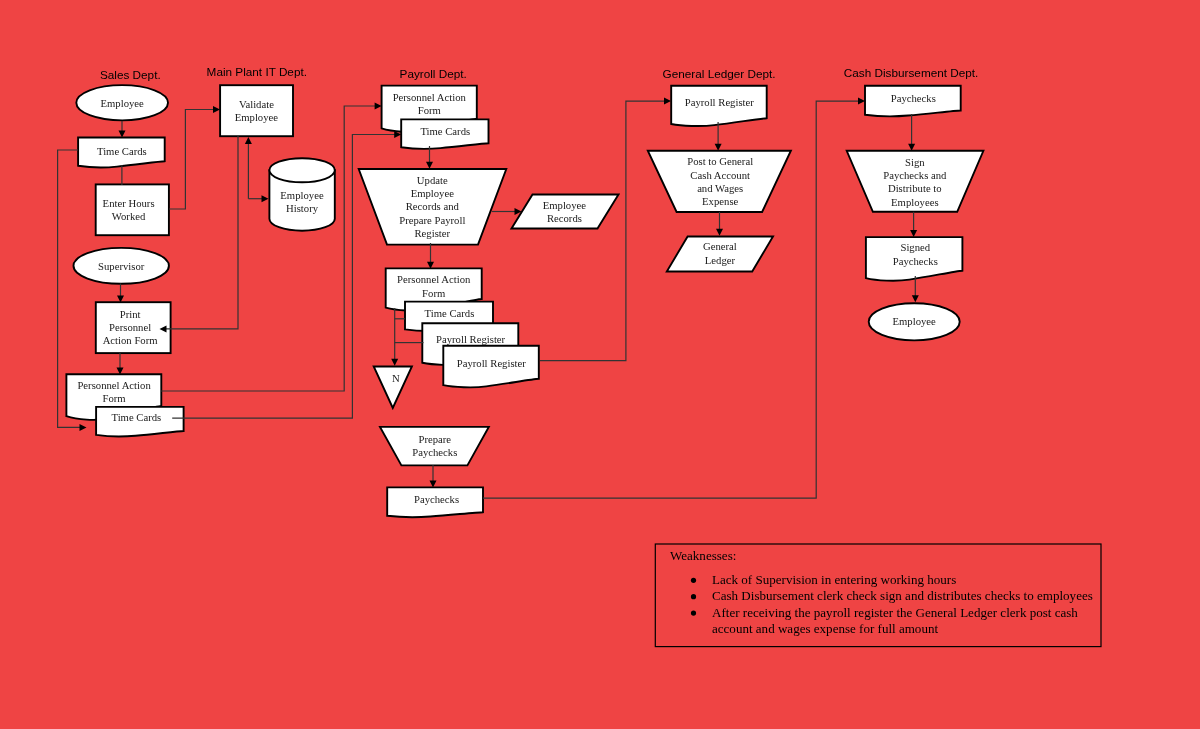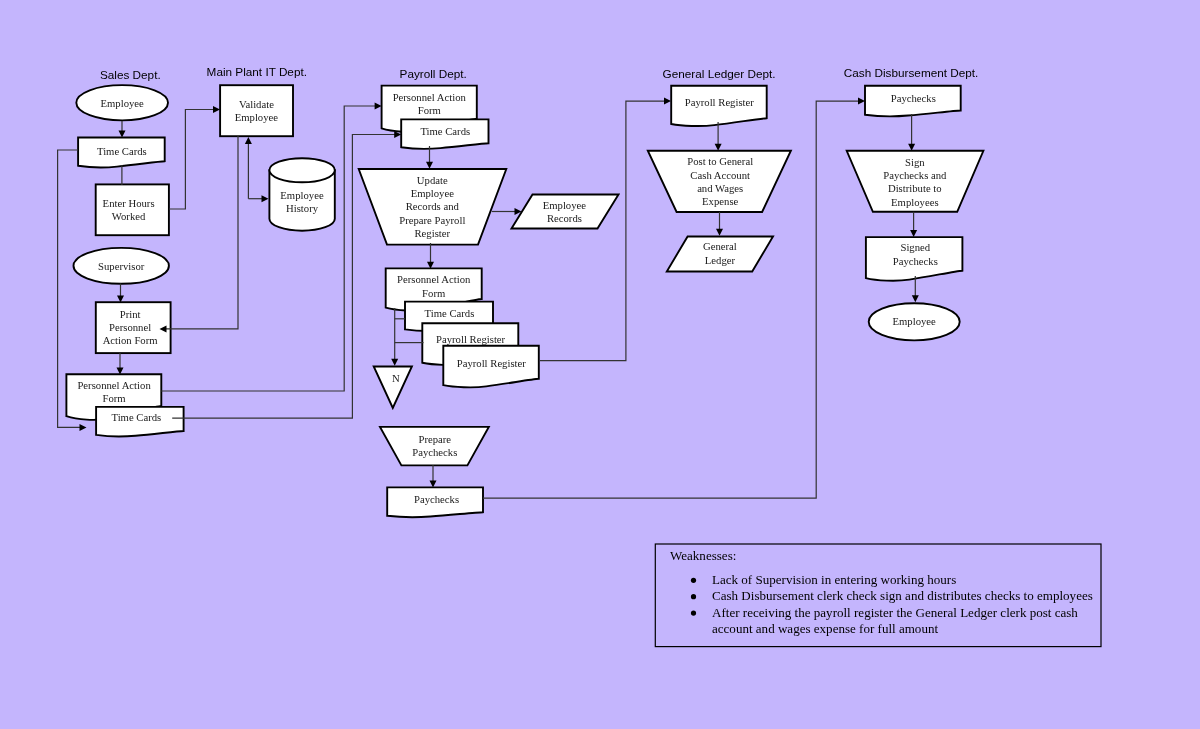--- a/index.html
+++ b/index.html
@@ -1,18 +1,18 @@
 <!DOCTYPE html>
 <html><head>
 <meta charset="utf-8">
 <title>Payroll Flowchart</title>
 <style>
   html,body{margin:0;padding:0;background:#ffffff;}
   body{width:1200px;height:729px;overflow:hidden;font-family:"Liberation Serif",serif;}
-  #page{position:relative;width:1200px;height:729px;background:#c4b5fd;}
+  #page{position:relative;width:1200px;height:729px;background:#ef4444;}
   svg#diagram{display:block;position:absolute;left:0;top:0;}
   .dept-title{font-family:"Liberation Sans",sans-serif;font-size:11.75px;fill:#000;text-anchor:middle;}
   .nlab{font-family:"Liberation Serif",serif;font-size:10.7px;fill:#202020;text-anchor:middle;}
   .shape{fill:#ffffff;stroke:#000000;stroke-width:1.9;stroke-linejoin:miter;}
   .conn{fill:none;stroke:#333333;stroke-width:1.2;}
   .ahead{fill:#000000;stroke:none;}
   .wbox{fill:none;stroke:#000000;stroke-width:1.2;}
   .wtxt{font-family:"Liberation Serif",serif;font-size:13.05px;fill:#000;}
 </style>
 </head>

